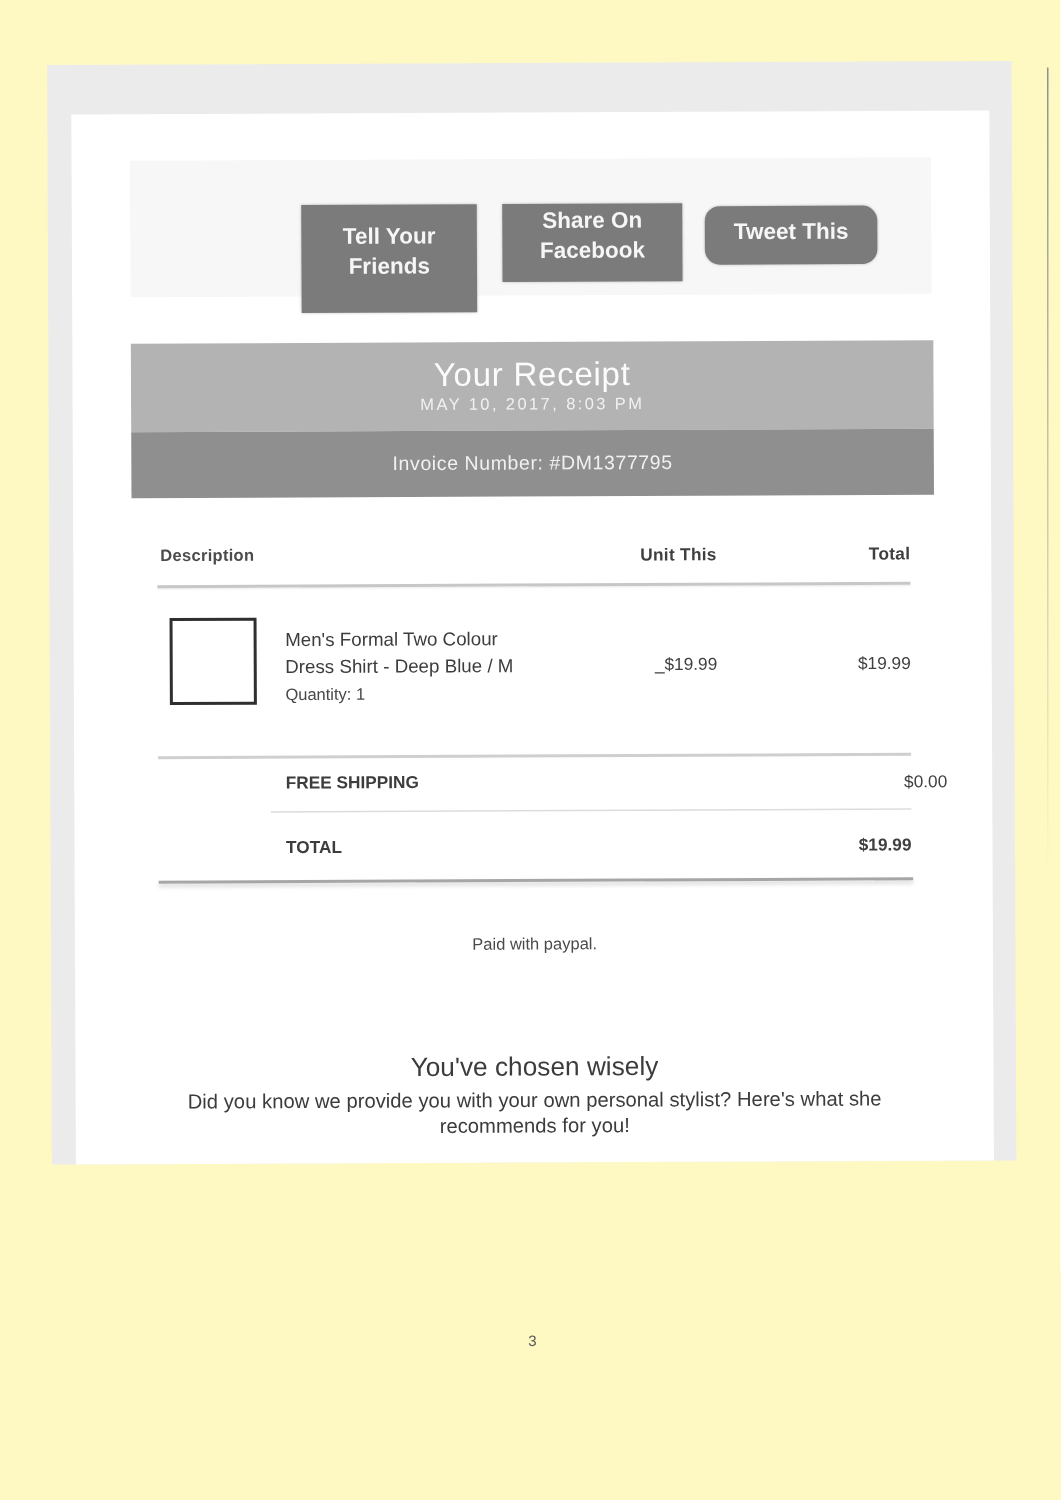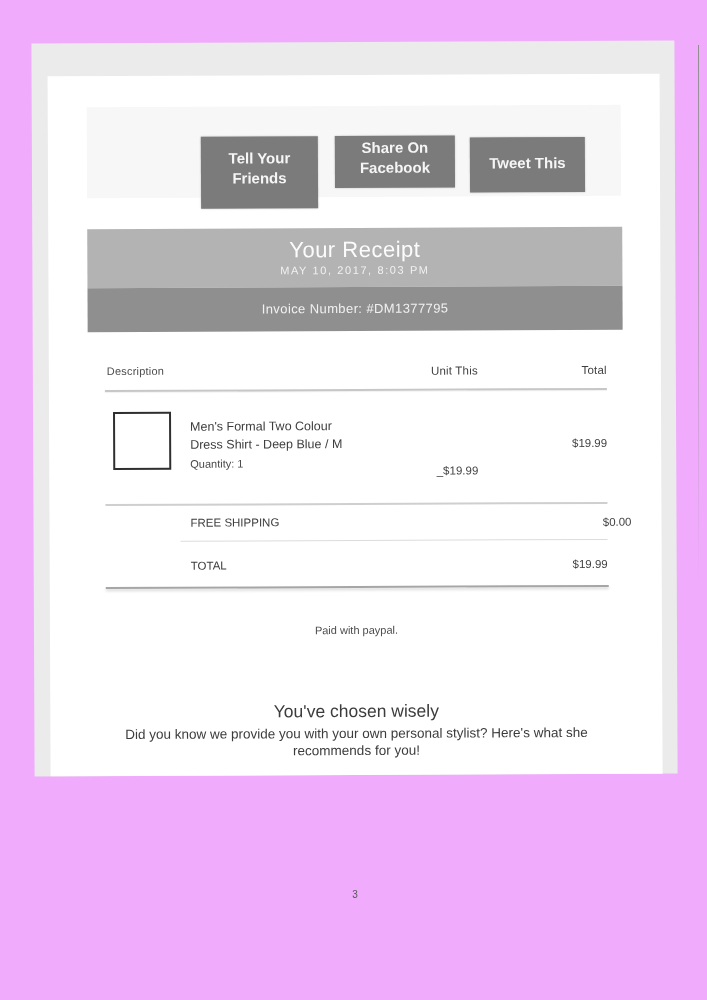--- a/index.html
+++ b/index.html
@@ -1,59 +1,59 @@
 <!DOCTYPE html>
 <html><head>
 <meta charset="utf-8">
 <style>
   * { margin:0; padding:0; box-sizing:border-box; }
   html,body { width:707px; height:1000px; background:#ffffff; overflow:hidden;
               font-family:"Liberation Sans", sans-serif; }
-  .stage { position:relative; width:707px; height:1000px; background:#f0abfc; }
+  .stage { position:relative; width:707px; height:1000px; background:#fef9c3; }
 
   
   .scan-page { position:absolute; left:33px; top:42px; width:643px; height:733px;
                background:#ebebeb; transform:rotate(-0.25deg); }
   .email-body { position:absolute; left:16px; top:33px; width:612px; height:700px;
                 background:#ffffff; }
 
   
   .share-panel { position:absolute; left:39px; top:31px; width:534px; height:91px;
                  background:#f7f7f7; }
   .share-btn { position:absolute; background:#7b7b7b; color:#f6f6f6; font-weight:bold;
                font-size:15px; line-height:20px; text-align:center;
                display:flex; align-items:center; justify-content:center;
                padding:0 10px 8px 10px; box-shadow:0 0 2px rgba(0,0,0,.25); }
   .btn-1 { left:114px; top:30px; width:117px; height:72px; }
   .btn-2 { left:248px; top:30px; width:120px; height:52px; }
-  .btn-3 { left:383px; top:32px; width:115px; height:55px; padding-bottom:4px; }
+  .btn-3 { left:383px; top:32px; width:115px; height:39px; padding-bottom:4px;border-radius:10px; }
 
   
   .receipt-band { position:absolute; left:39px; top:153px; width:535px; }
   .band-light { background:#b3b3b3; height:59px; text-align:center; padding-top:10px; }
   .band-dark  { background:#8f8f8f; height:44px; text-align:center; }
   .receipt-title { color:#fcfcfc; font-size:22px; line-height:24px; letter-spacing:.5px; }
   .receipt-date  { color:rgba(255,255,255,.82); font-size:11px; letter-spacing:1.6px; margin-top:2px; }
   .invoice-line  { color:#f1f1f1; font-size:13px; letter-spacing:.4px; line-height:44px; }
 
   
   .cell { position:absolute; color:#3f3f3f; }
-  .th { font-weight:normal; font-size:11px; color:#4c4c4c; letter-spacing:.2px; }
+  .th { font-weight:bold; font-size:11px; color:#4c4c4c; letter-spacing:.2px; }
   .rule { position:absolute; height:0; }
   .rule-a { border-top:2px solid #c7c7c7; box-shadow:0 1px 1px rgba(0,0,0,.06); }
   .rule-b { border-top:2px solid #cfcfcf; }
   .rule-c { border-top:1px solid #dcdcdc; }
   .rule-d { border-top:2px solid #a6a6a6; box-shadow:0 2px 3px rgba(0,0,0,.18); }
 
   .product-box { position:absolute; left:64px; top:336px; width:58px; height:58px;
                  background:#fff; border:2px solid #2f2f2f; }
   .product-name { left:141px; top:342px; width:250px; font-size:12.5px; line-height:18px; color:#3d3d3d; }
   .product-qty { font-size:11px; color:#474747; margin-top:1px; }
   .num { text-align:right; width:110px; font-size:11.5px; color:#3f3f3f; }
-  .bold { font-weight:normal; }
+  .bold { font-weight:bold; }
   .paynote { position:absolute; left:39px; top:549px; width:535px; text-align:center;
              font-size:11px; color:#4a4a4a; }
 
   
   .footer-heading { position:absolute; left:0; top:626px; width:612px; text-align:center;
                     font-size:17.5px; color:#3c3c3c; }
   .footer-sub { position:absolute; left:46px; top:651px; width:520px; text-align:center;
                 font-size:13.5px; line-height:16.5px; color:#3c3c3c; }
 
   
@@ -96,21 +96,21 @@
       <div class="cell th num" style="left:319px; top:290px; width:110px;">Unit This</div>
       <div class="cell th num" style="left:448px; top:290px; width:110px;">Total</div>
       <div class="rule rule-a" style="left:56px; top:314px; width:502px;"></div>
 
       <div class="product-box"></div>
       <div class="cell product-name">
         <div>Men's Formal Two Colour</div>
         <div>Dress Shirt - Deep Blue / M</div>
         <div class="product-qty">Quantity: 1</div>
       </div>
-      <div class="cell num" style="left:319px; top:363px;margin-top:27px;">_$19.99</div>
+      <div class="cell num" style="left:319px; top:363px;">_$19.99</div>
       <div class="cell num" style="left:448px; top:363px;">$19.99</div>
 
       <div class="rule rule-b" style="left:56px; top:428px; width:502px;"></div>
       <div class="cell bold" style="left:141px; top:441px; font-size:11.5px; color:#3d3d3d;">FREE SHIPPING</div>
       <div class="cell num" style="left:472px; top:442px;">$0.00</div>
       <div class="rule rule-c" style="left:131px; top:465px; width:427px;"></div>
 
       <div class="cell bold" style="left:141px; top:484px; font-size:11.5px; color:#3d3d3d;">TOTAL</div>
       <div class="cell num bold" style="left:448px; top:484px;">$19.99</div>
       <div class="rule rule-d" style="left:56px; top:511px; width:503px;"></div>

